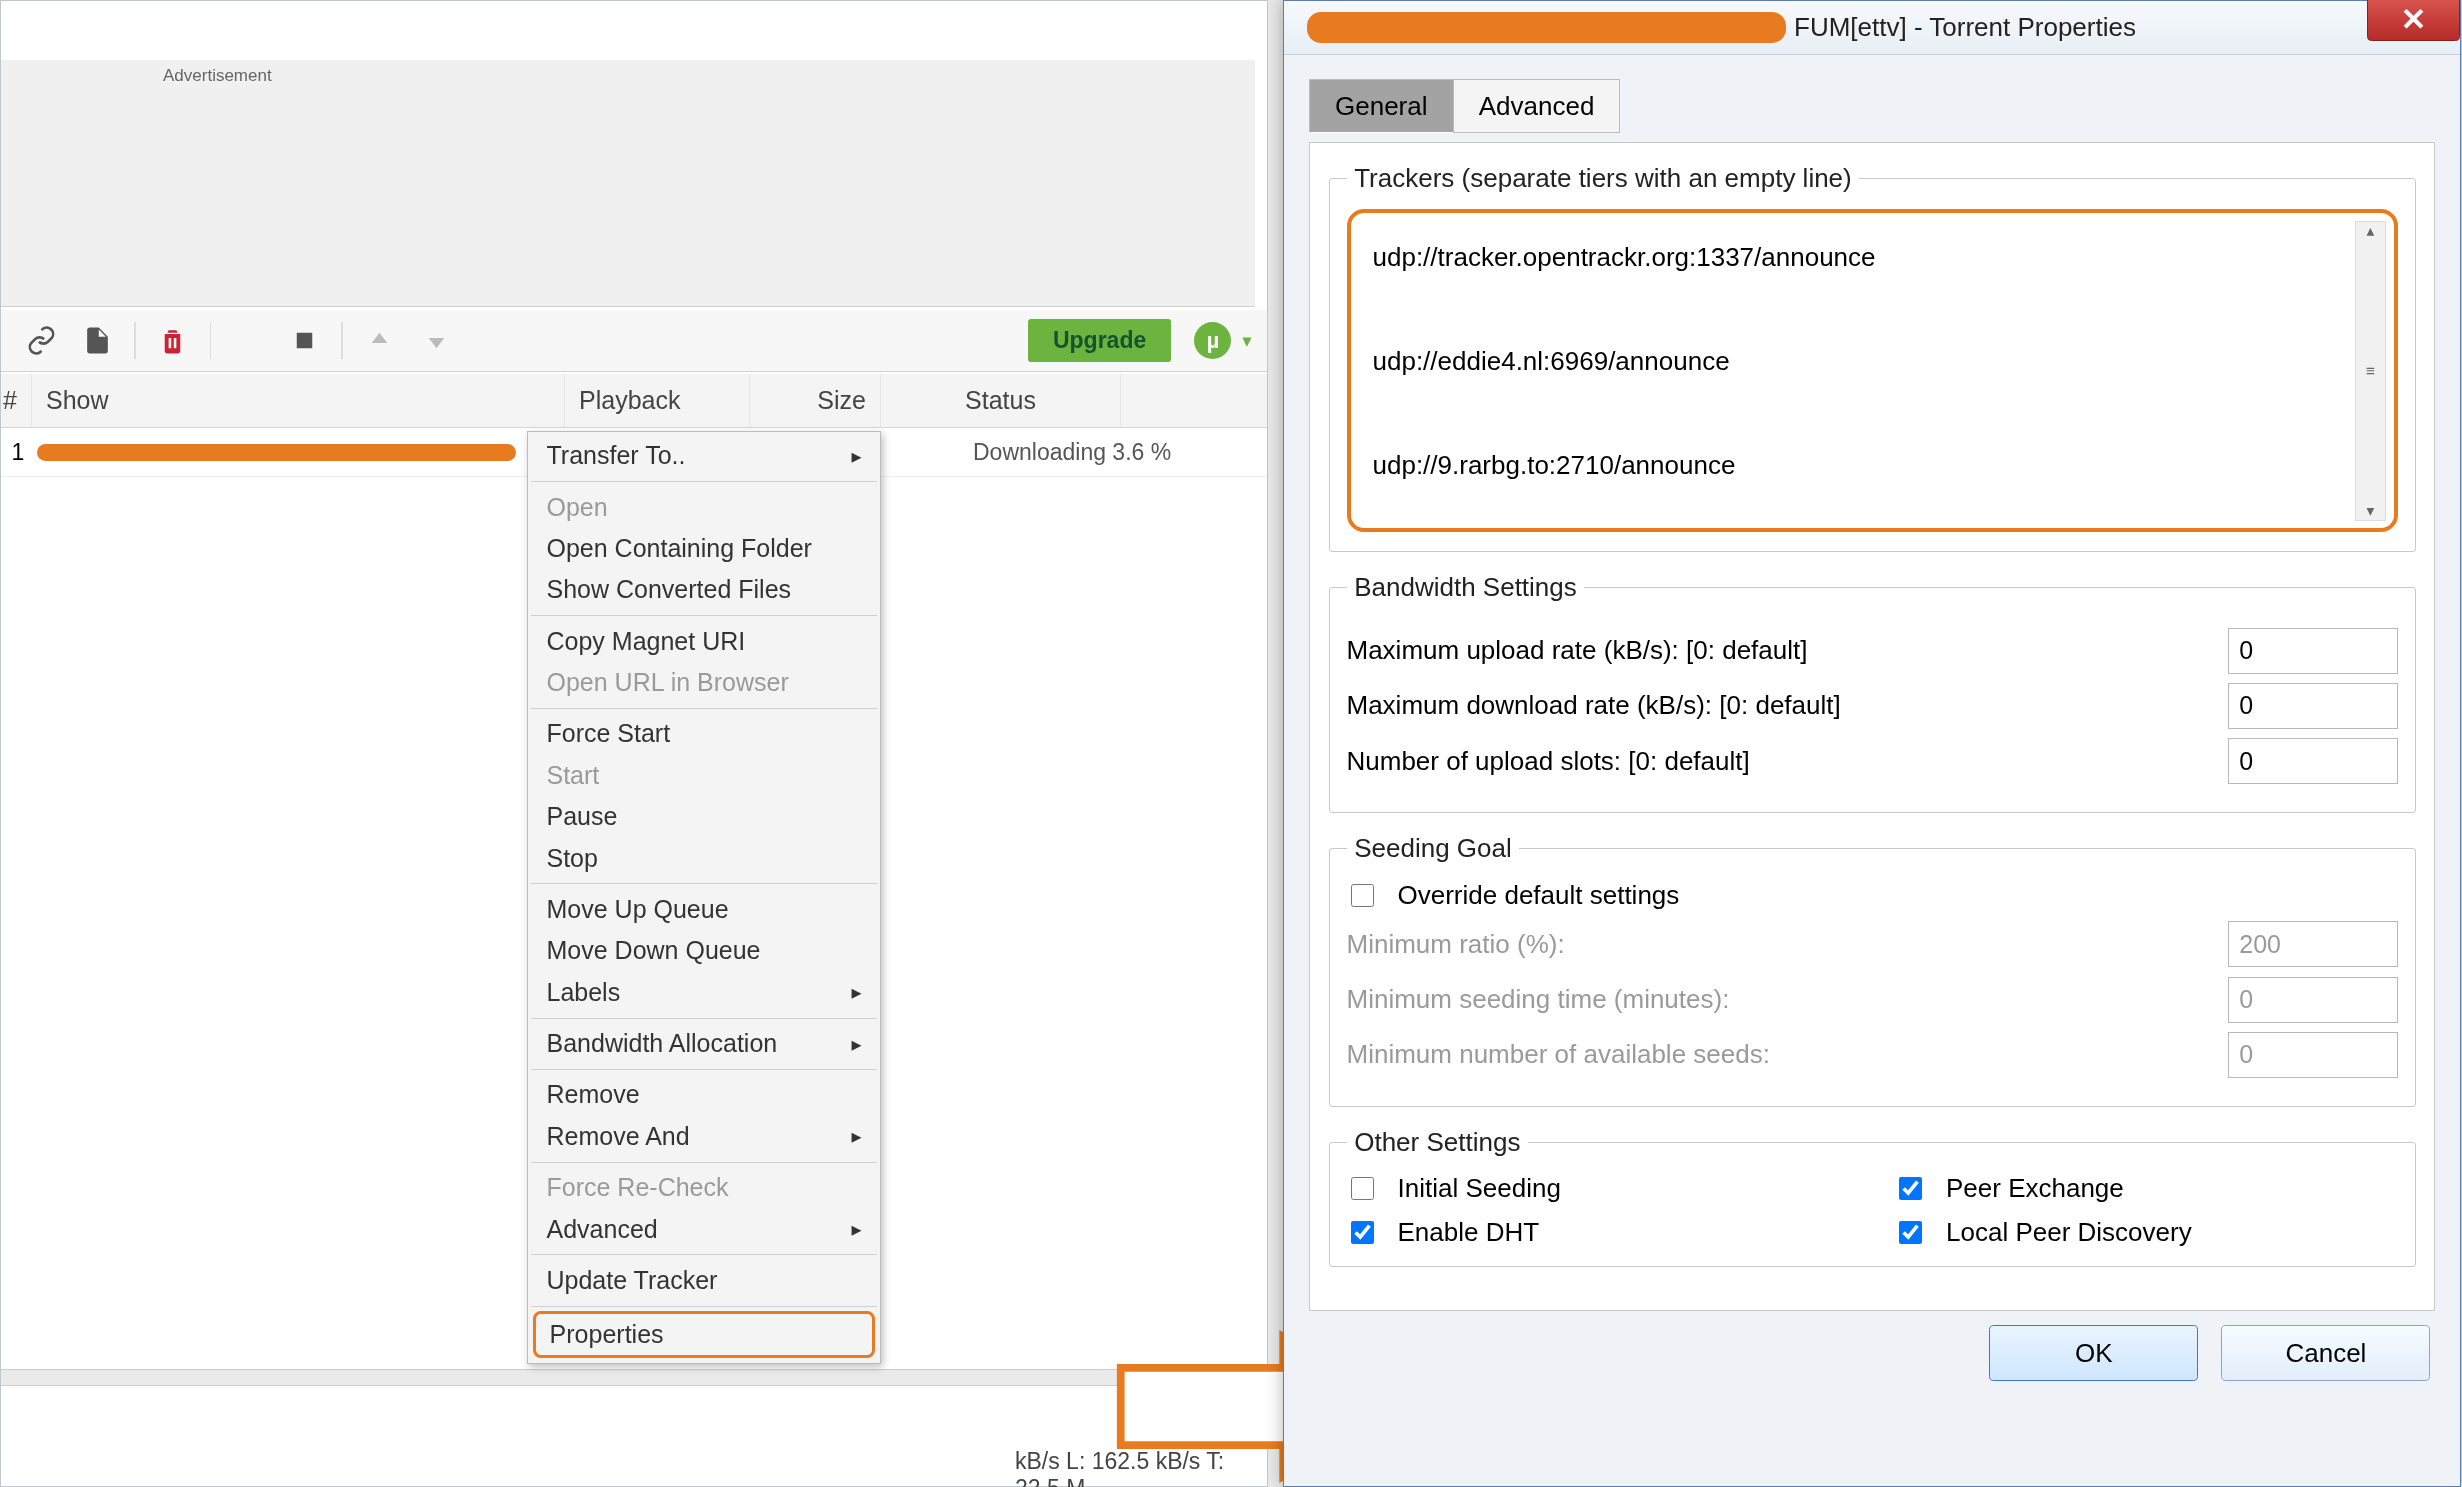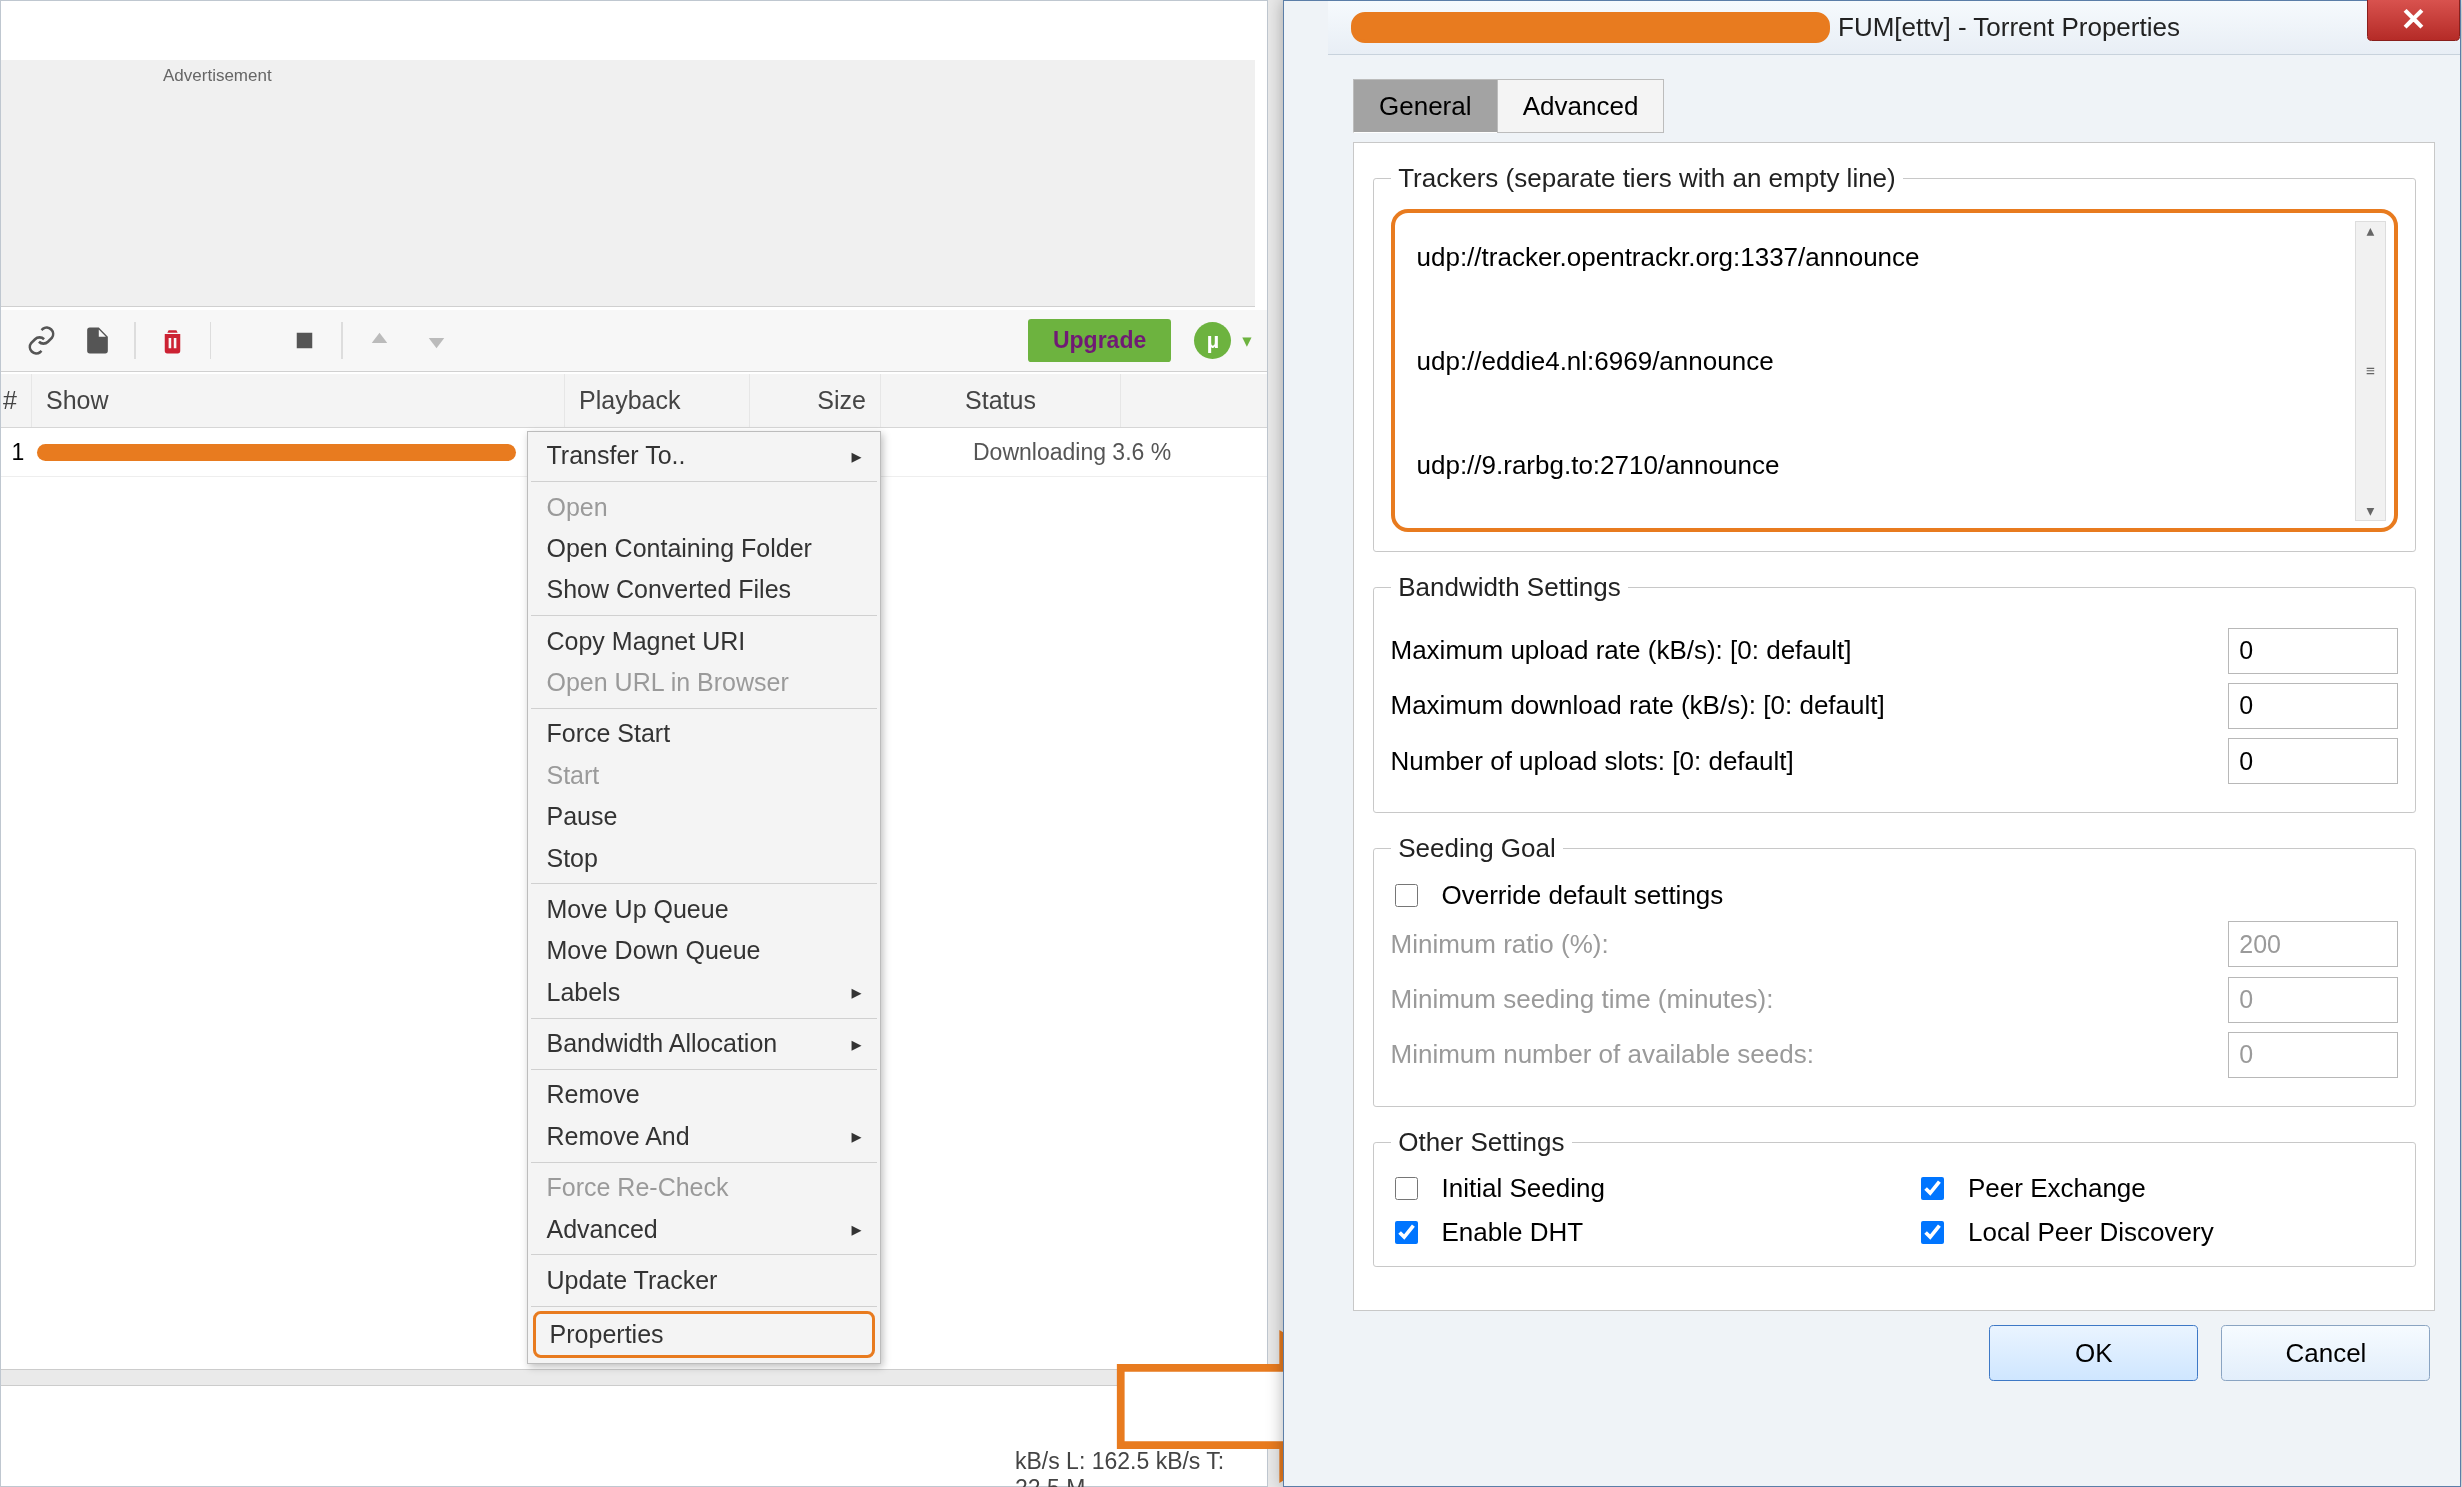--- a/index.html
+++ b/index.html
@@ -45,21 +45,21 @@
     width: 49px; height: 43px;
     display: flex; align-items: center; justify-content: center;
     border-radius: 3.1px;
     color: #555;
   }
   .tbtn.red { color: #c23; }
   .tbtn svg { width: 31px; height: 31px; }
   .tsep { width: 1.5px; height: 37px; background: #ddd; margin: 0 4.6px; }
   .upgrade-btn {
     margin-left: auto;
-    background: #6db33f; color: #701a75;
+    background: #6db33f; color: #14532d;
     padding: 7.7px 25px; border-radius: 3.1px;
     font-size: 23px; font-weight: 600;
   }
   .mu-badge {
     width: 37px; height: 37px; border-radius: 50%;
     background: #6db33f; color: #fff;
     display: flex; align-items: center; justify-content: center;
     font-size: 21.6px; font-weight: bold;
     margin-left: 15.5px;
   }
@@ -154,21 +154,20 @@
   }
 
   
   .dlg {
     position: absolute;
     left: 1283px; top: 0;
     width: 1178px; height: 1487px;
     background: #eff3f7;
     border: 1.5px solid #5b7ea8;
     box-shadow: 0 0 15.5px rgba(0,0,0,.3);
-    padding-left: 44px;
   }
   .dlg-title {
     height: 54px;
     background: linear-gradient(#f6fafd,#e8eef5);
     display: flex; align-items: center;
     border-bottom: 0.8px solid #c8d2dc;
     position: relative;
   }
   .dlg-title .titletext {
     position: absolute; left: 510px;

